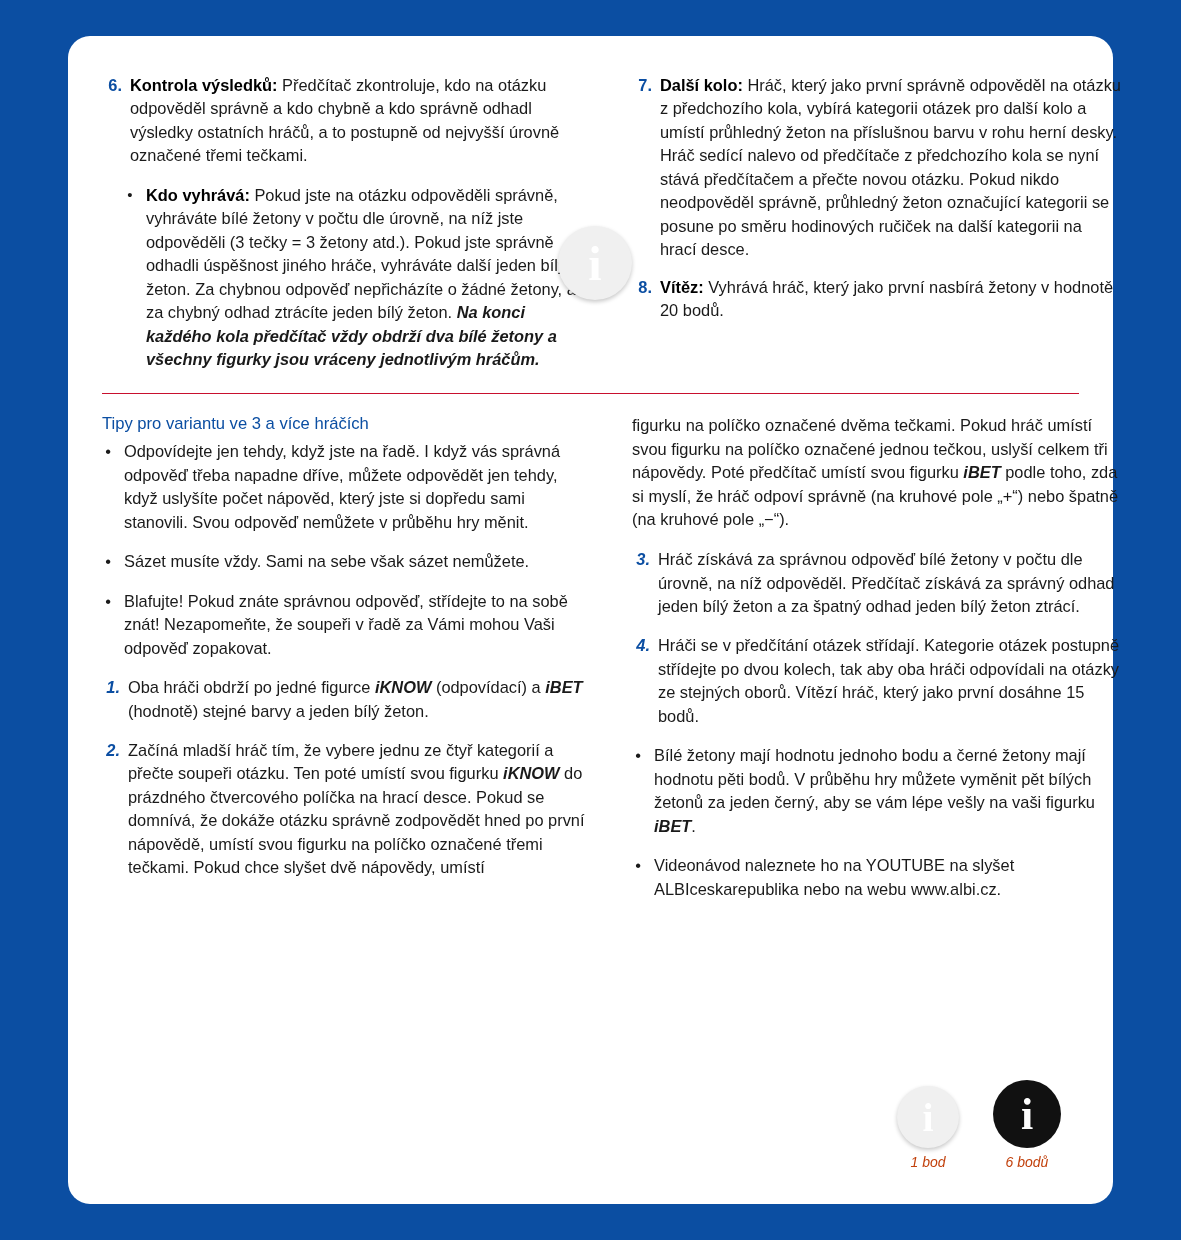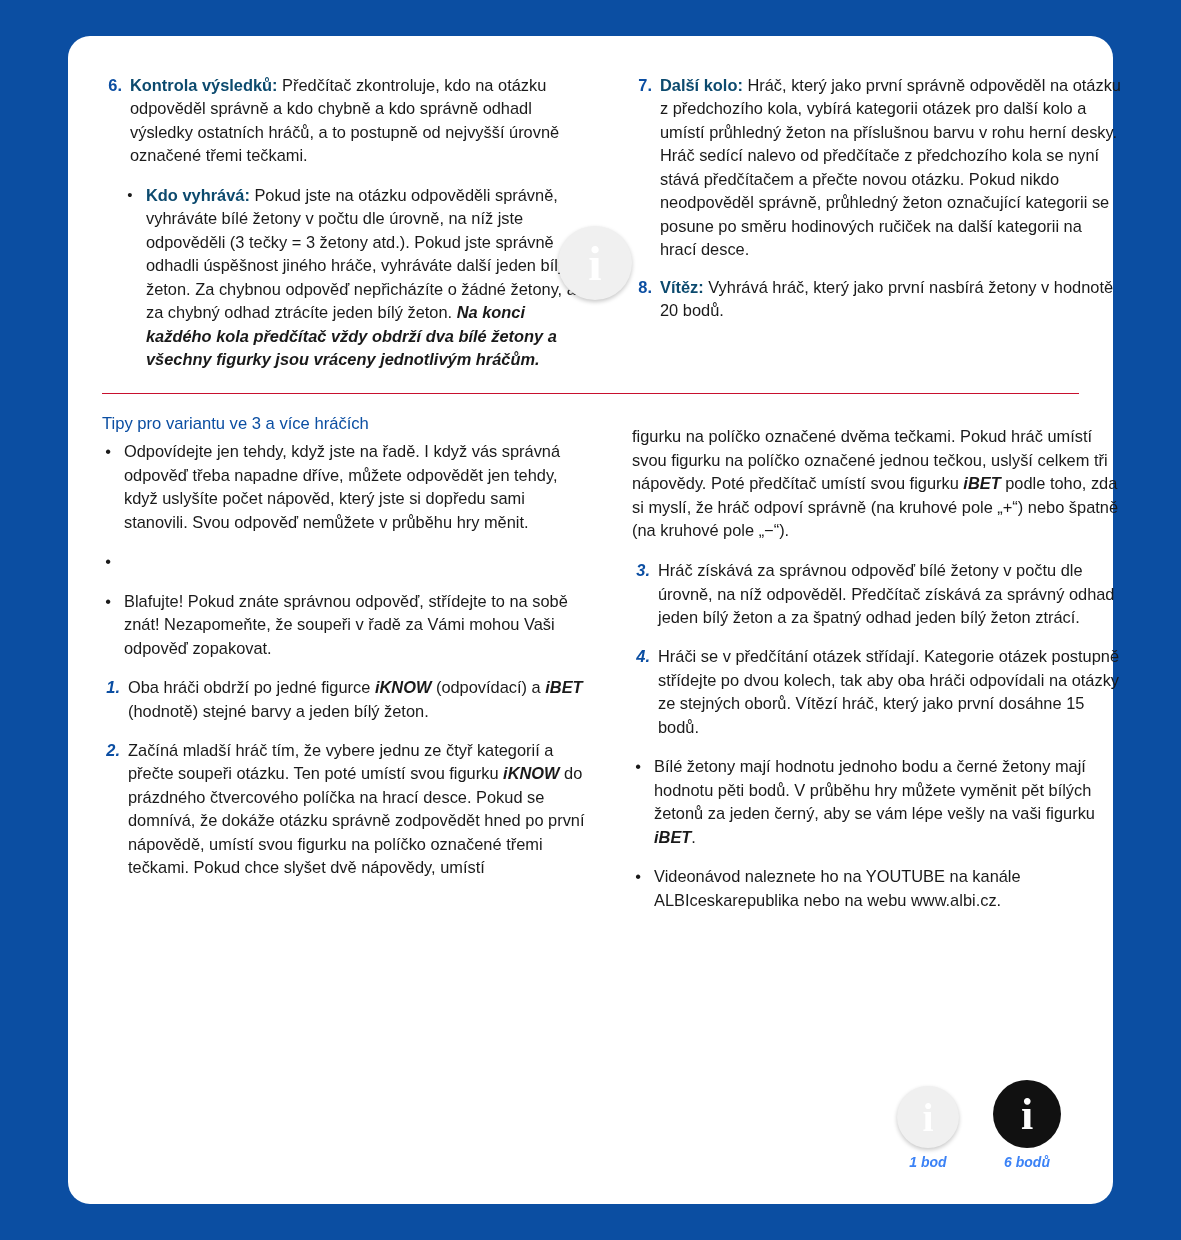--- a/index.html
+++ b/index.html
@@ -58,21 +58,21 @@
     min-width: 20px;
     text-align: right;
     font-size: 16.4px;
     line-height: 1.43;
   }
   .num-item .body {
     flex: 1 1 auto;
   }
   .lead {
     font-weight: bold;
-    color: #0c4a6e;
+    color: #000000;
   }
 
   
   .bullet-item {
     display: flex;
     gap: 10px;
     margin-top: 16px;
   }
   .bullet-item .dot {
     flex: 0 0 auto;
@@ -169,27 +169,26 @@
   }
   .legend .item {
     display: flex;
     flex-direction: column;
     align-items: center;
     gap: 6px;
   }
   .legend .cap {
     font-size: 14px;
     font-style: italic;
-    color: #3b82f6;
-    font-weight: bold;
+    color: #c2410c;
   }
   .tok1 { width: 62px; height: 62px; font-size: 40px; }
   .tok2 { width: 68px; height: 68px; font-size: 44px; }
 
-  .mt0 { margin-top: 11px; }
+  .mt0 { margin-top: 0; }
 </style>
 </head>
 <body>
 
 <div class="page">
   <div class="inner">
 
     <div class="cols">
 
       <div class="col">
@@ -237,20 +236,21 @@
 
         <h3 class="section">Tipy pro variantu ve 3 a více hráčích</h3>
 
         <ul class="plain t indent-list">
           <li>
             <span class="dot">•</span>
             <span>Odpovídejte jen tehdy, když jste na řadě. I když vás správná odpověď třeba napadne dříve, můžete odpovědět jen tehdy, když uslyšíte počet nápověd, který jste si dopředu sami stanovili. Svou odpověď nemůžete v průběhu hry měnit.</span>
           </li>
           <li>
             <span class="dot">•</span>
+            <span>Sázet musíte vždy. Sami na sebe však sázet nemůžete.</span>
           </li>
           <li>
             <span class="dot">•</span>
             <span>Blafujte! Pokud znáte správnou odpověď, střídejte to na sobě znát! Nezapomeňte, že soupeři v řadě za Vámi mohou Vaši odpověď zopakovat.</span>
           </li>
         </ul>
 
 
         <ol class="numlist t">
           <li>
@@ -281,21 +281,21 @@
         </ol>
 
 
         <ul class="plain t indent-list">
           <li>
             <span class="dot">•</span>
             <span><span>Bílé žetony mají hodnotu jednoho bodu a černé žetony mají hodnotu pěti bodů. V průběhu hry můžete vyměnit pět bílých žetonů za jeden černý, aby se vám lépe vešly na vaši figurku </span><span class="b i">iBET</span><span>.</span></span>
           </li>
           <li>
             <span class="dot">•</span>
-            <span>Videonávod naleznete ho na YOUTUBE na kanále ALBIceskarepublika nebo na webu www.albi.cz.</span>
+            <span>Videonávod naleznete ho na YOUTUBE na slyšet ALBIceskarepublika nebo na webu www.albi.cz.</span>
           </li>
         </ul>
 
       </div>
     </div>
 
   </div>
 
   <div class="info-watermark">
     <div class="circle-i circle-light" style="width:74px;height:74px;font-size:48px;">i</div>

